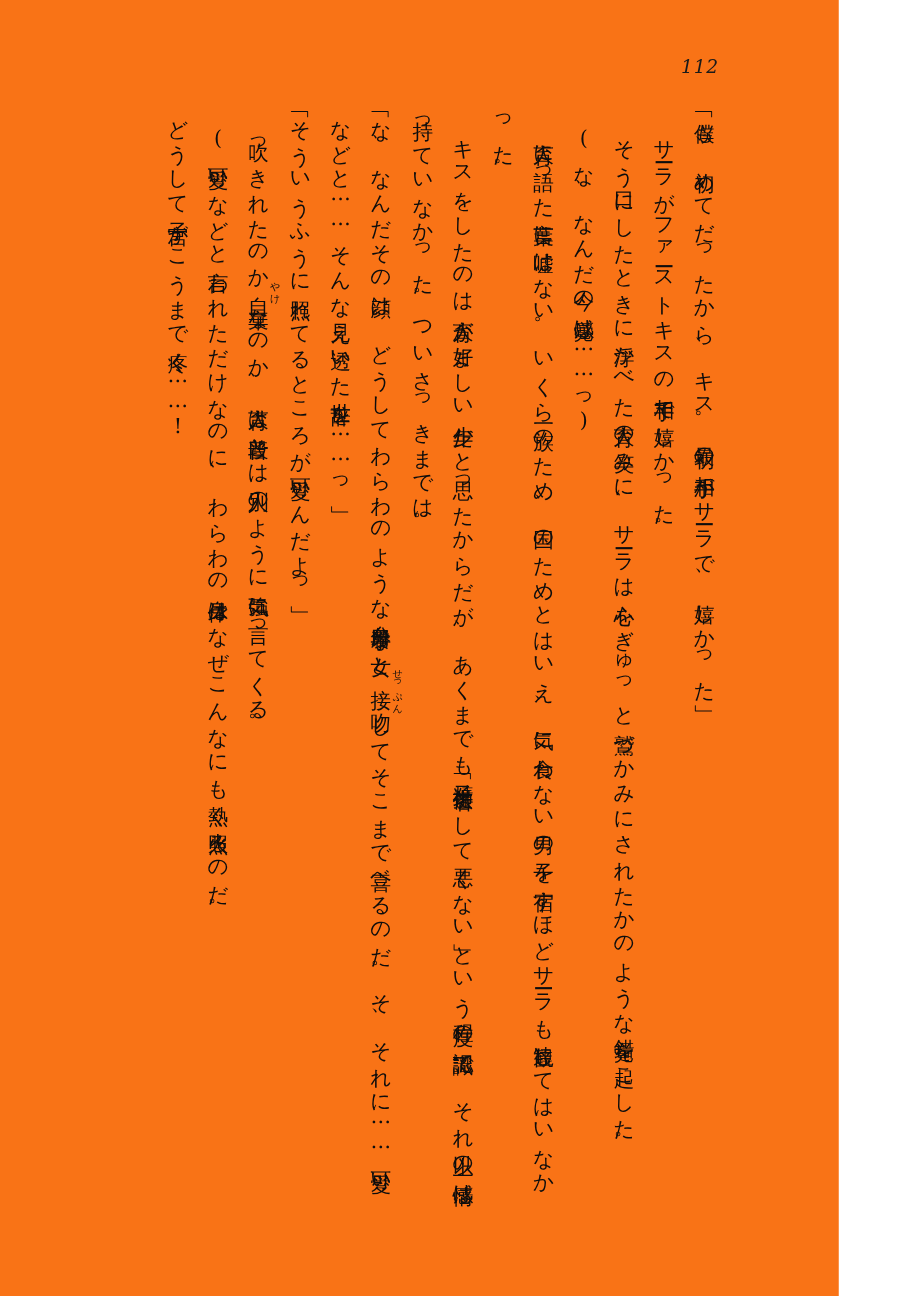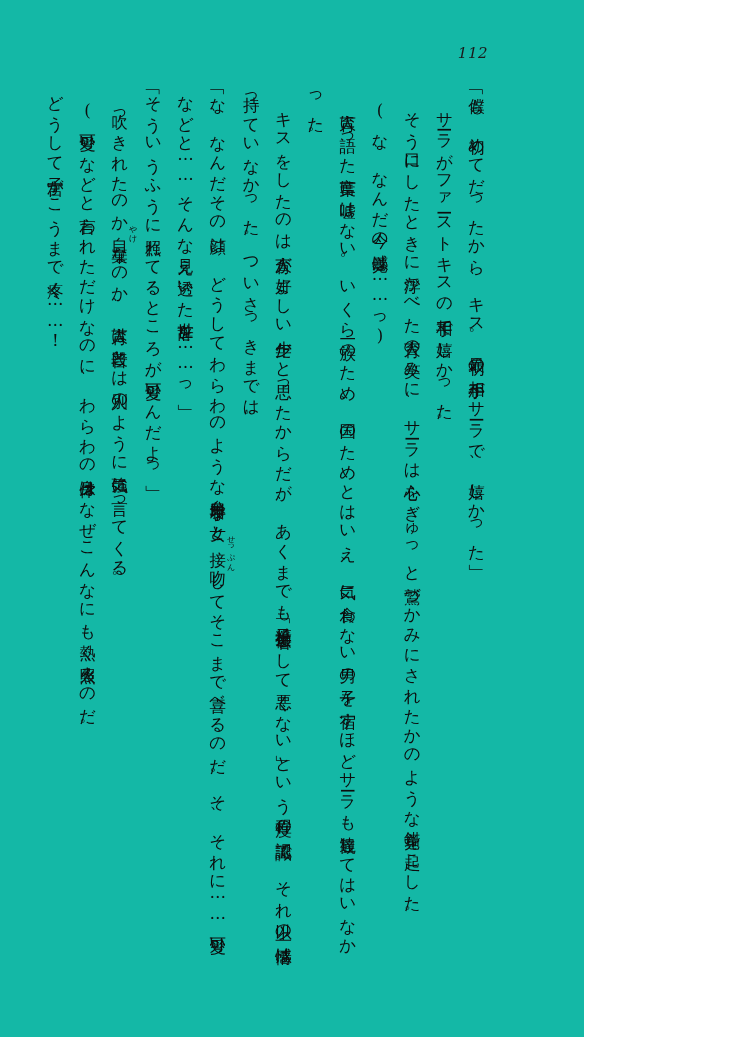--- a/index.html
+++ b/index.html
@@ -10,23 +10,24 @@
   body {
     width: 736px;
     height: 1037px;
     overflow: hidden;
     font-family: "DejaVu Serif", "Liberation Serif", serif;
     color: #000000;
   }
 
   #page {
     position: relative;
-    width: 584px;
+    width: 656px;
     height: 1037px;
-    background: #14b8a6;
+    background: #f97316;
+    padding-left: 15px;
   }
 
   
   #page-number {
     position: absolute;
     top: 44px;
     right: 96px;
     font-size: 15px;
     font-style: italic;
     letter-spacing: 0.5px;

